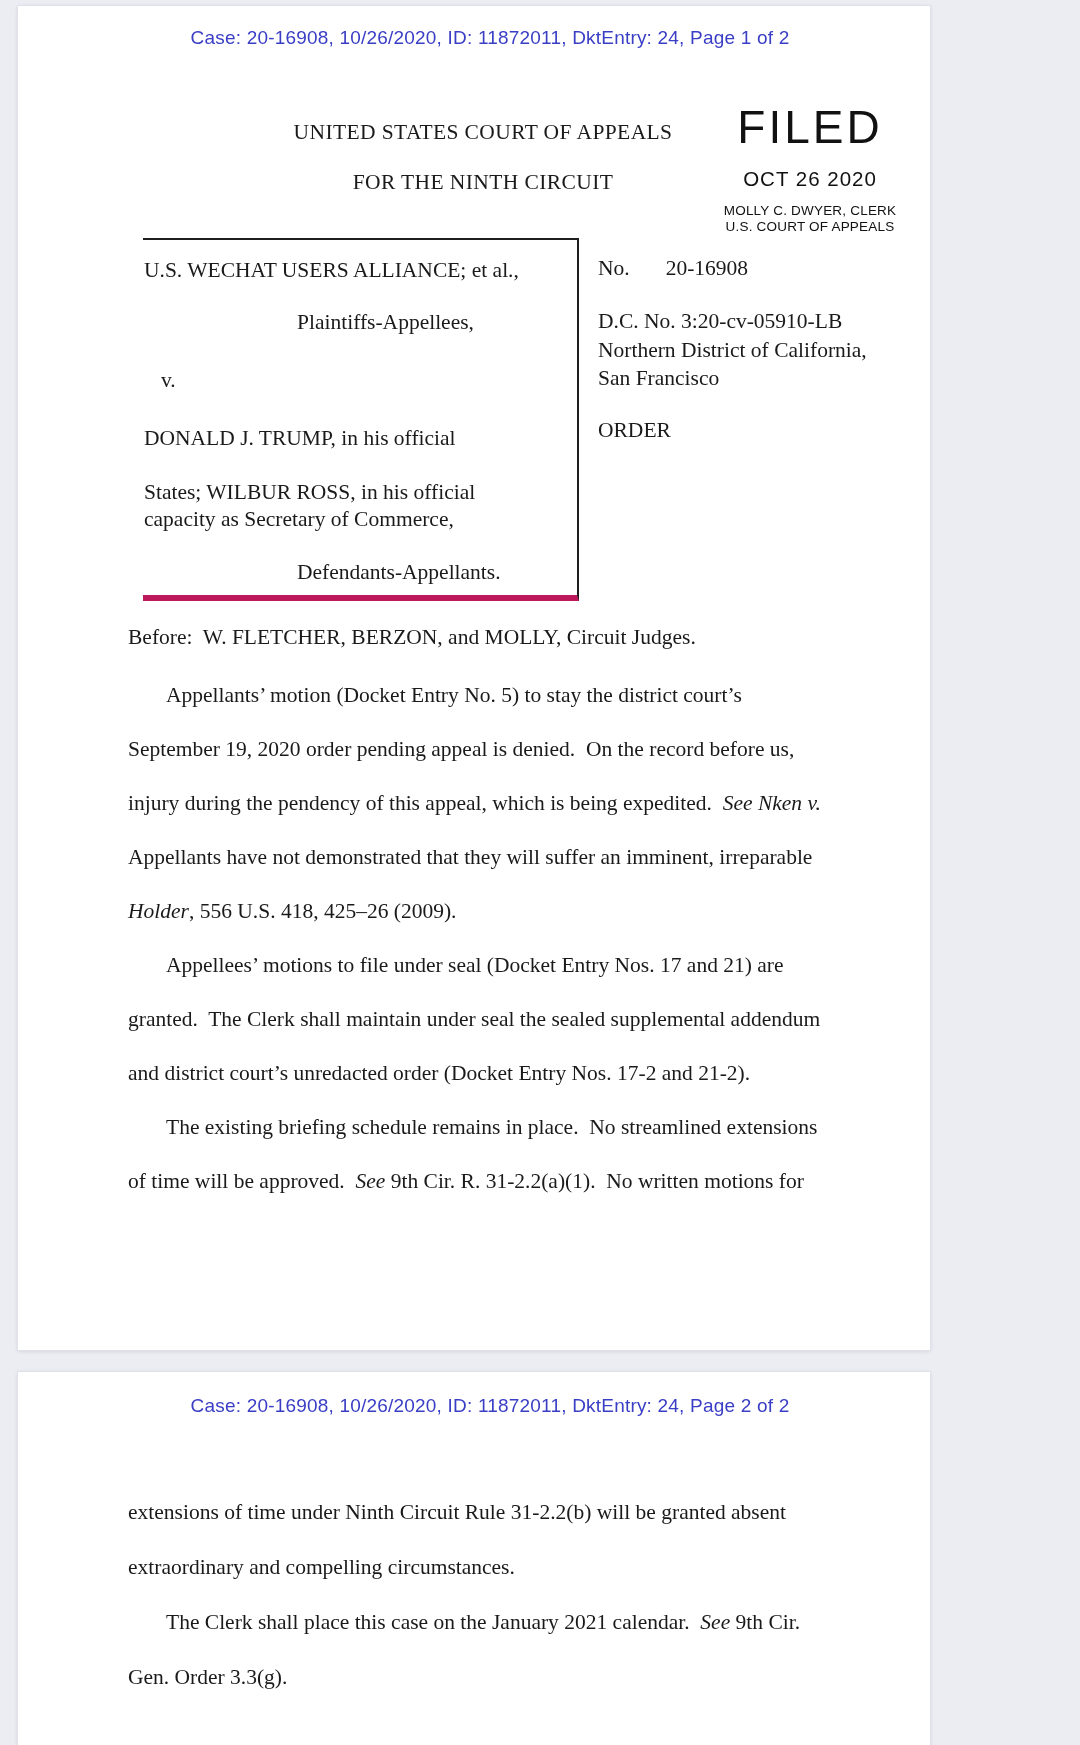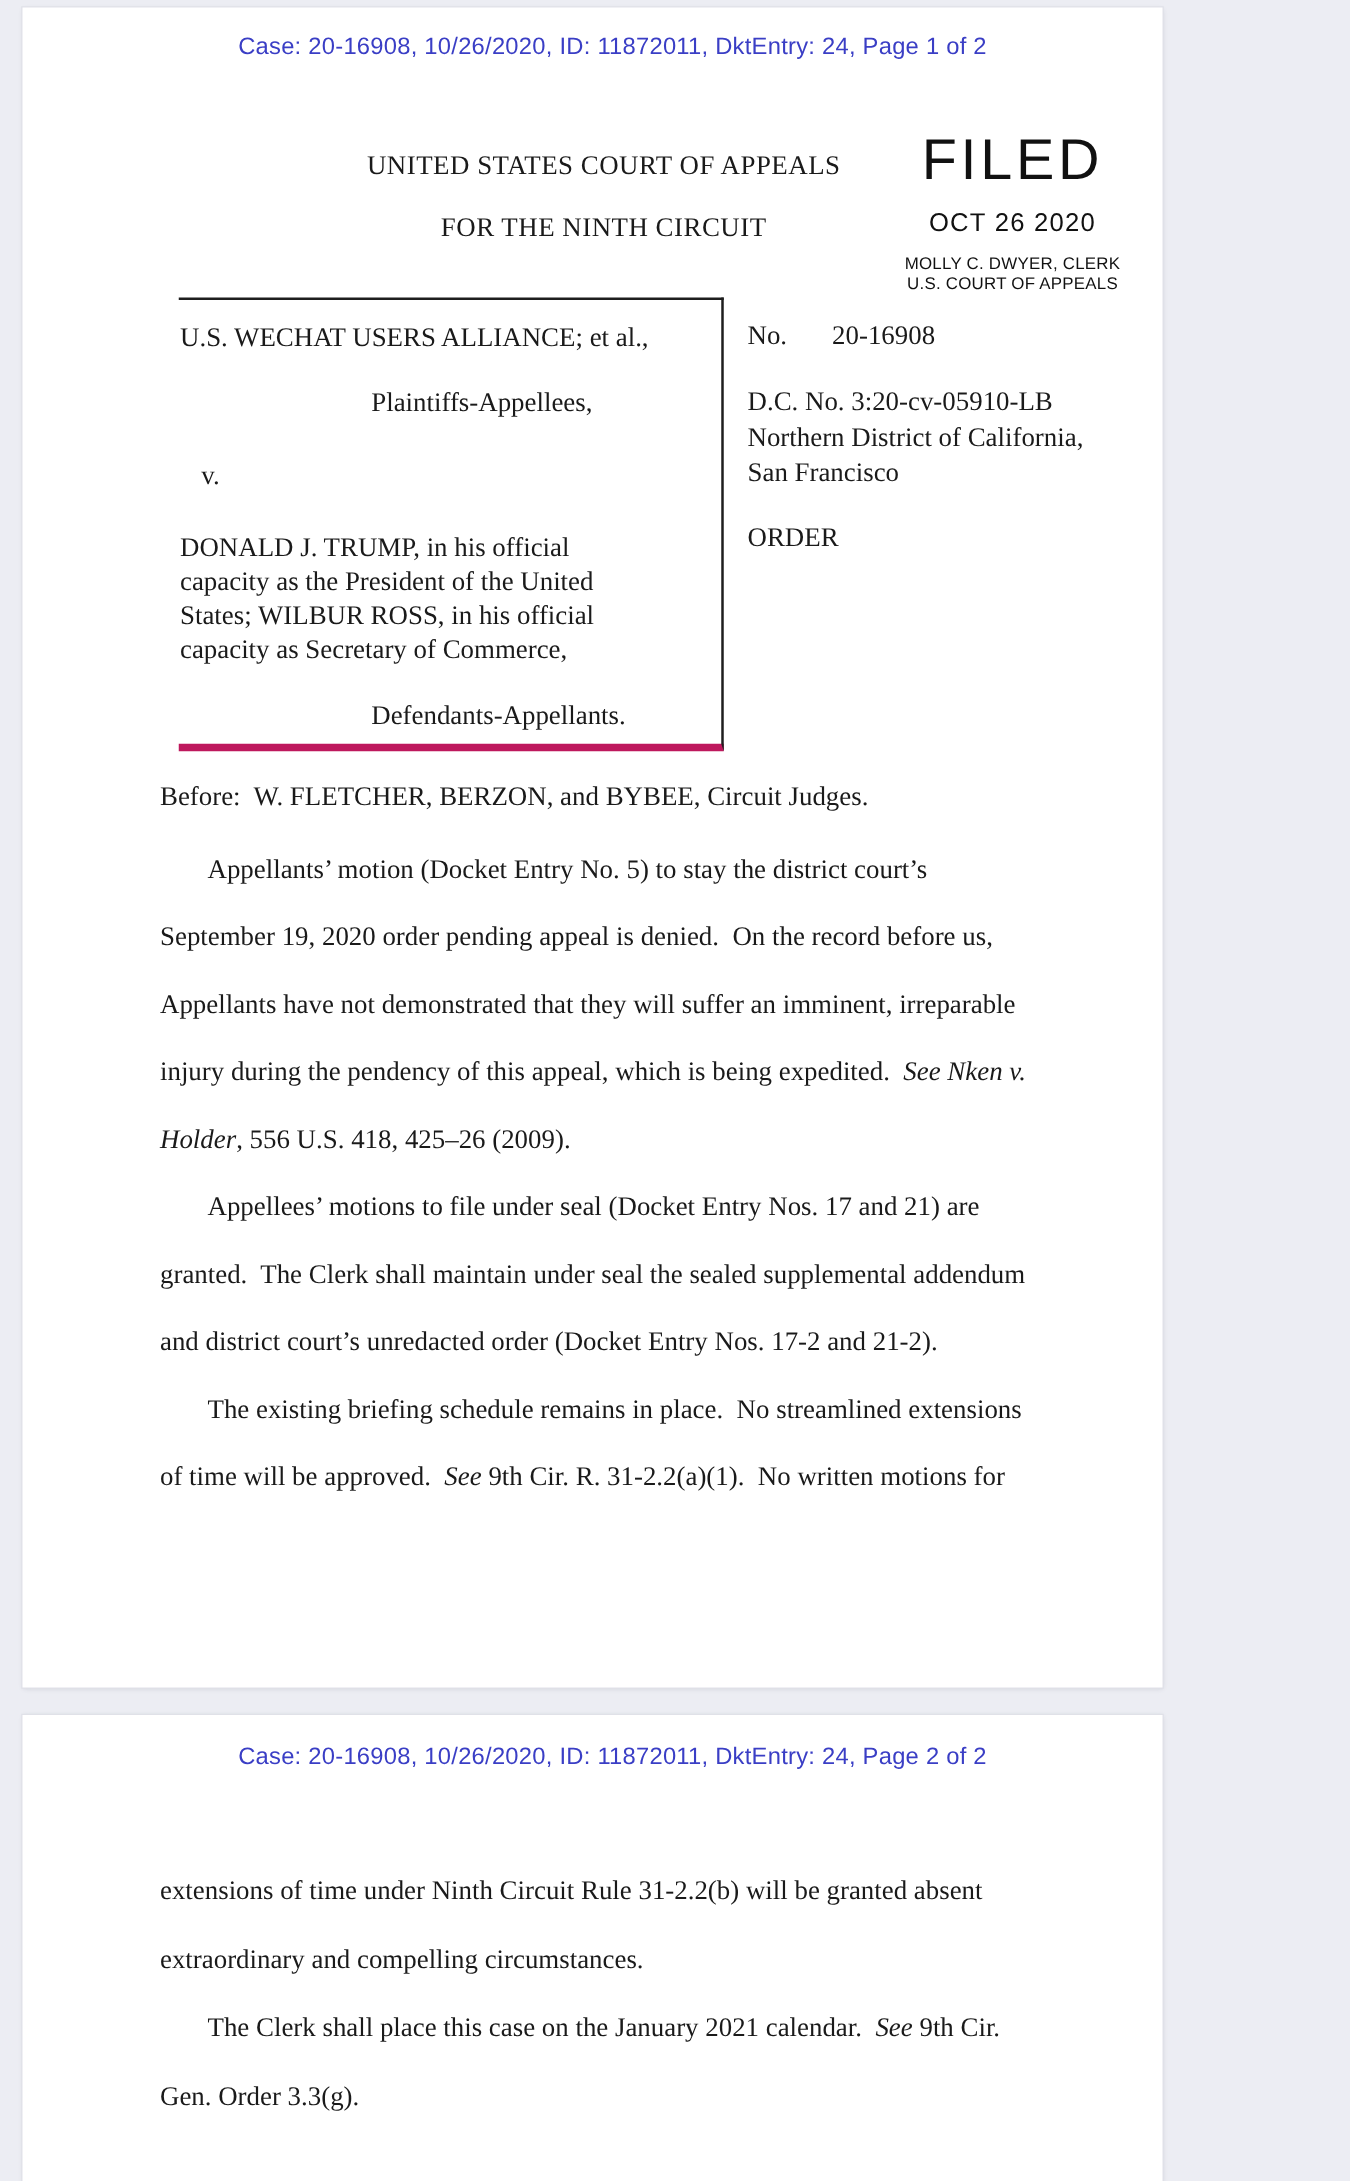--- a/index.html
+++ b/index.html
@@ -79,37 +79,37 @@
     <div class="filed-clerk">
       <div>MOLLY C. DWYER, CLERK</div>
       <div>U.S. COURT OF APPEALS</div>
     </div>
   </div>
 
   <div class="caption-box">
     <div class="cap-plaintiff">U.S. WECHAT USERS ALLIANCE; et al.,</div>
     <div class="cap-prole">Plaintiffs-Appellees,</div>
     <div class="cap-v">v.</div>
-    <div class="cap-def"><span>DONALD J. TRUMP, in his official</span><br><span>capacity as the President of the United</span><br><span>States; WILBUR ROSS, in his official</span><br><span>capacity as Secretary of Commerce,</span></div>
+    <div class="cap-def"><span>DONALD J. TRUMP, in his official</span><br><br><span>States; WILBUR ROSS, in his official</span><br><span>capacity as Secretary of Commerce,</span></div>
     <div class="cap-drole">Defendants-Appellants.</div>
   </div>
 
   <div class="right-col no-line"><span>No.</span><span class="no-value">20-16908</span></div>
 
   <div class="right-col dc-block"><span>D.C. No. 3:20-cv-05910-LB</span><br><span>Northern District of California,</span><br><span>San Francisco</span></div>
 
   <div class="right-col order-label">ORDER</div>
 
-  <div class="before-line">Before:  W. FLETCHER, BERZON, and BYBEE, Circuit Judges.</div>
+  <div class="before-line">Before:  W. FLETCHER, BERZON, and MOLLY, Circuit Judges.</div>
 
   <div class="body-block" id="body1">
     <div class="bline ind">Appellants’ motion (Docket Entry No. 5) to stay the district court’s</div>
     <div class="bline">September 19, 2020 order pending appeal is denied.  On the record before us,</div>
+    <div class="bline"><span>injury during the pendency of this appeal, which is being expedited.  </span><span class="it">See Nken v.</span></div>
     <div class="bline">Appellants have not demonstrated that they will suffer an imminent, irreparable</div>
-    <div class="bline"><span>injury during the pendency of this appeal, which is being expedited.  </span><span class="it">See Nken v.</span></div>
     <div class="bline"><span class="it">Holder</span><span>, 556 U.S. 418, 425–26 (2009).</span></div>
     <div class="bline ind">Appellees’ motions to file under seal (Docket Entry Nos. 17 and 21) are</div>
     <div class="bline">granted.  The Clerk shall maintain under seal the sealed supplemental addendum</div>
     <div class="bline">and district court’s unredacted order (Docket Entry Nos. 17-2 and 21-2).</div>
     <div class="bline ind">The existing briefing schedule remains in place.  No streamlined extensions</div>
     <div class="bline"><span>of time will be approved.  </span><span class="it">See</span><span> 9th Cir. R. 31-2.2(a)(1).  No written motions for</span></div>
   </div>
 
 </div>
 

